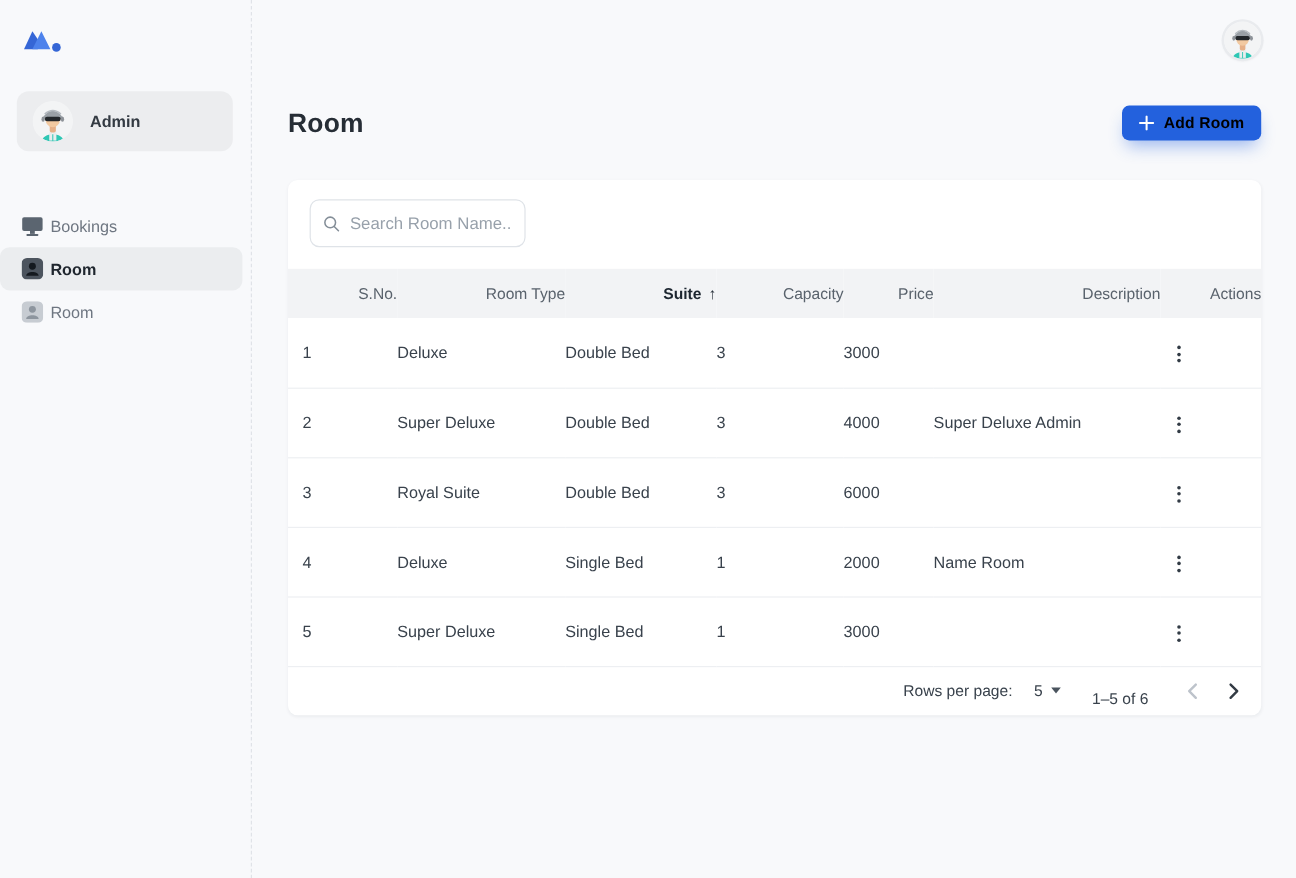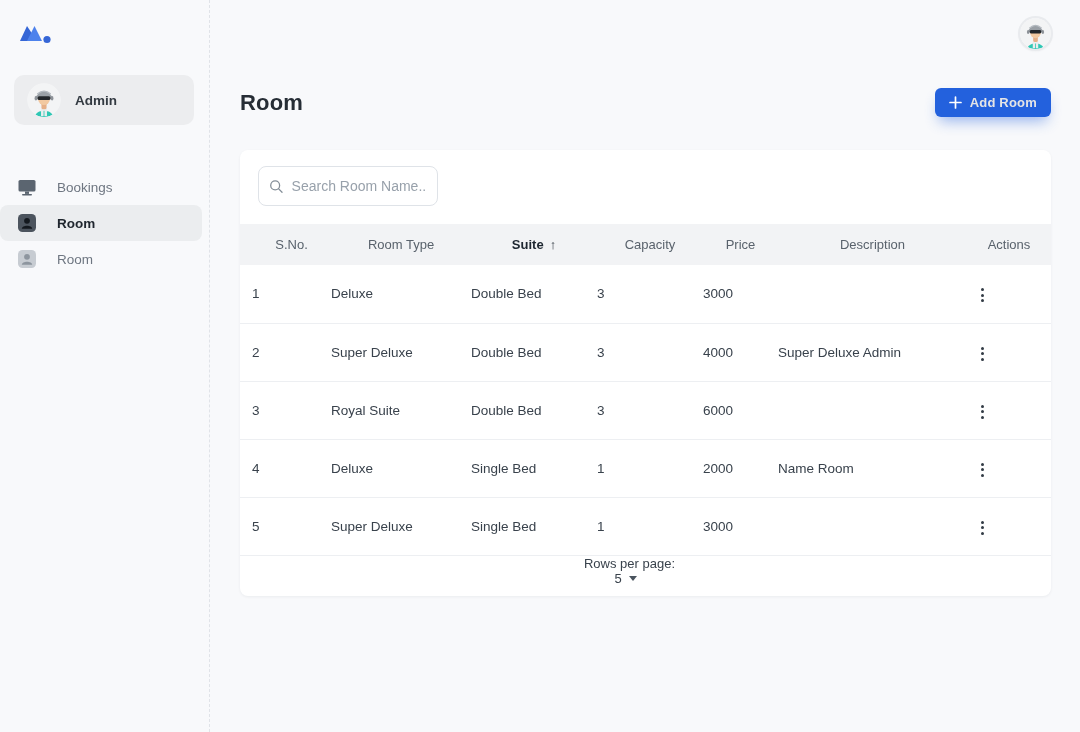--- a/index.html
+++ b/index.html
@@ -21,42 +21,42 @@
     margin:25px 16px 0 14px; width:180px; height:50px;
     background:#ecedef; border-radius:10px;
     display:flex; align-items:center; padding-left:13px; gap:14px;
     cursor:pointer;
   }
   .admin-card .avatar-sm { width:34px; height:34px; border-radius:50%; display:block; }
   .admin-name { font-size:13.5px; font-weight:600; color:#333a42; }
   .nav { margin-top:44px; }
   .nav-item {
     height:36px; display:flex; align-items:center;
-    padding-left:17px; gap:20px; font-size:13.5px; color:#6e7681;
+    padding-left:17px; gap:5px; font-size:13.5px; color:#6e7681;
     cursor:pointer;
   }
   .nav-item.active {
     background:#ebedef; border-radius:8px; margin-right:7px;
     color:#1f262e; font-weight:700;
   }
   .nav-icon { width:20px; height:20px; display:flex; align-items:center; justify-content:center; }
   
   .main { flex:1; padding:18px 29px 0 30px; }
   .topbar { display:flex; justify-content:flex-end; }
   .avatar-btn {
     width:31px; height:31px; border-radius:50%; padding:0; border:none;
     background:transparent; cursor:pointer;
     box-shadow:0 0 0 2px #e9ebee, 0 1px 3px rgba(20,28,40,.15);
   }
   .avatar-btn svg { width:31px; height:31px; border-radius:50%; display:block; }
   .header-row { margin-top:39px; display:flex; justify-content:space-between; align-items:center; }
   .page-title { font-size:22px; font-weight:700; color:#262d35; letter-spacing:.2px; }
   .add-btn {
     height:29px; padding:0 14px; border:none; border-radius:6px;
-    background:#2361dd; color:#e5e5e5; font-family:inherit;
+    background:#2361dd; color:#000000; font-family:inherit;
     font-size:13px; font-weight:700; letter-spacing:.2px;
     display:inline-flex; align-items:center; gap:8px; cursor:pointer;
     box-shadow:0 8px 14px -4px rgba(35,97,221,.45);
   }
   .card {
     margin-top:33px; background:#fff; border-radius:8px;
     box-shadow:0 1px 3px rgba(23,32,49,.06);
     overflow:hidden;
   }
   .search-wrap { padding:16px 18px 18px; }
@@ -66,37 +66,37 @@
   }
   .search-box input {
     border:none; outline:none; width:100%; font-family:inherit;
     font-size:14px; color:#39424c; background:transparent;
   }
   .search-box input::placeholder { color:#98a1ab; }
   
   table { width:100%; border-collapse:collapse; table-layout:fixed; }
   thead tr { height:41px; background:#f2f3f5; }
   th {
-    text-align:center; font-size:13px; font-weight:400; color:#59626c;
+    text-align:right; font-size:13px; font-weight:400; color:#59626c;
     cursor:pointer;
   }
   th.first, td.first { padding-left:12px; }
   th.sorted { font-weight:700; color:#1d2630; }
   .sort-arrow { margin-left:6px; font-weight:400; color:#2a323c; font-size:13px; }
   tbody tr { height:58px; border-bottom:1px solid #edeff2; }
   td { font-size:13.5px; color:#39424c; }
   .kebab {
     display:inline-flex; flex-direction:column; gap:2.5px;
     padding:6px 8px; margin-left:6px; cursor:pointer; background:none; border:none;
   }
   .kebab i { width:3px; height:3px; border-radius:50%; background:#323b45; display:block; }
   
   .pager {
-    height:40px; display:flex; align-items:center; 
-    padding-right:14px; font-size:13px; color:#39424c;flex-direction:column;
+    height:40px; display:flex; align-items:center; justify-content:flex-end;
+    padding-right:14px; font-size:13px; color:#39424c;
   }
   .pager-label { margin-right:18px; }
   .rpp {
     display:inline-flex; align-items:center; gap:7px; margin-right:26px; cursor:pointer;
     background:none; border:none; font-family:inherit; font-size:13px; color:#39424c;
   }
   .caret-down {
     width:0; height:0; border-left:4.5px solid transparent;
     border-right:4.5px solid transparent; border-top:5px solid #4a545e; display:inline-block;
   }

